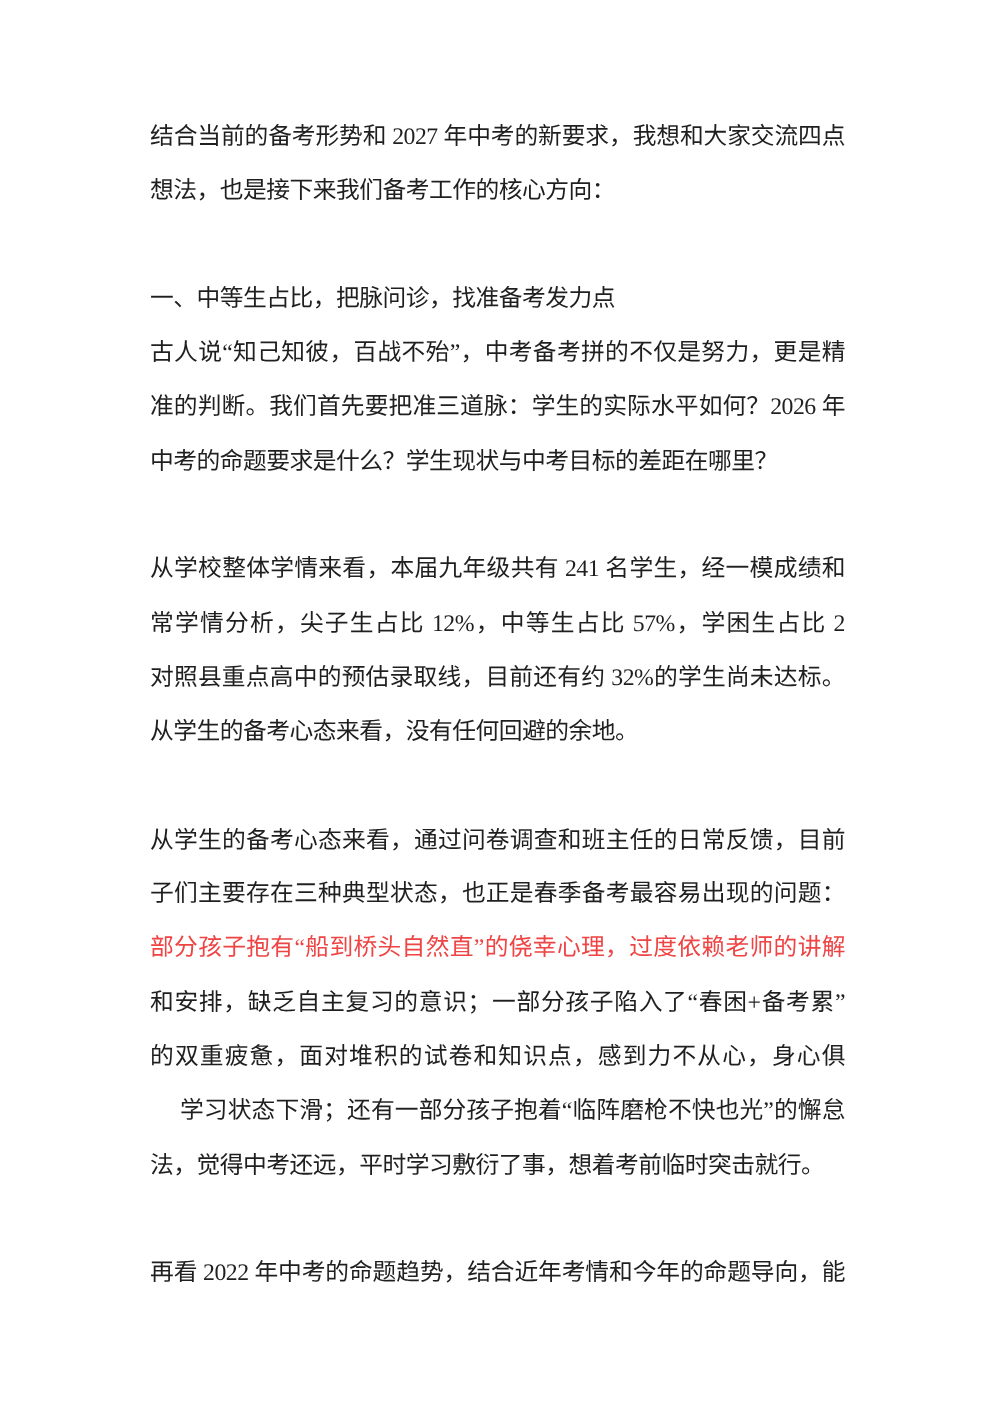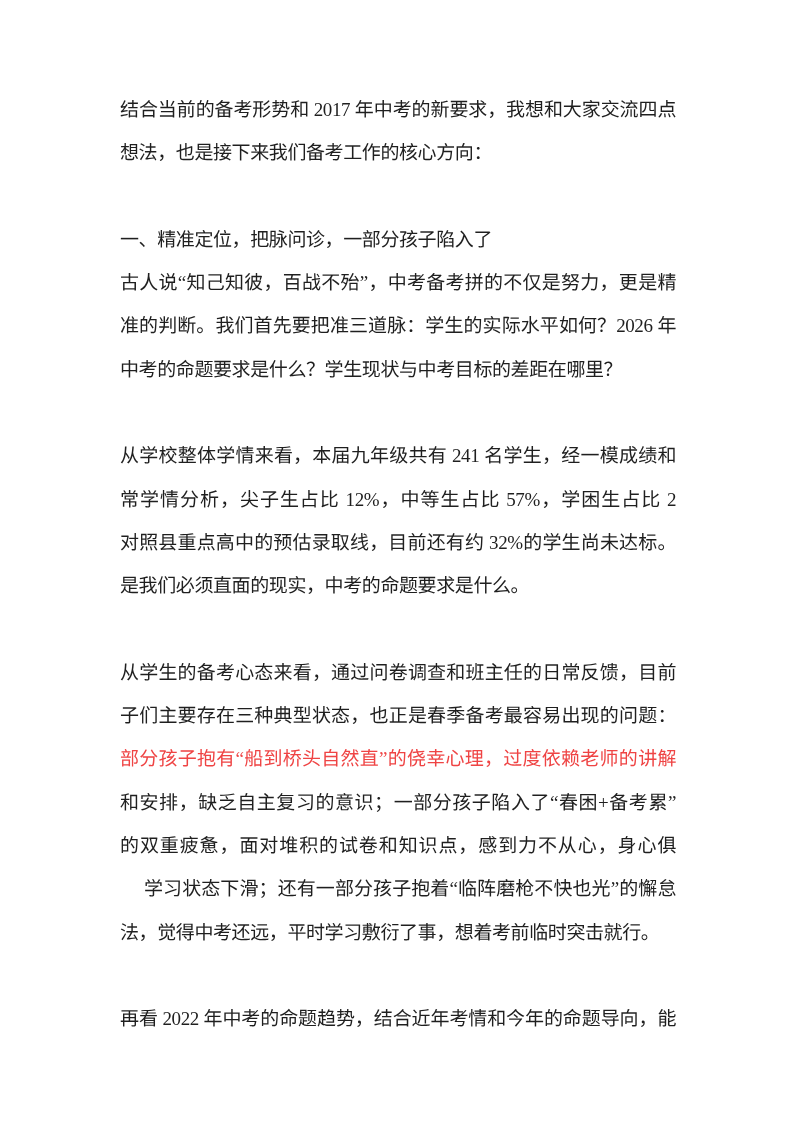--- a/index.html
+++ b/index.html
@@ -48,36 +48,36 @@
     text-align: center;
     text-align-last: left;
   }
 </style>
 </head>
 <body>
 
 <div class="page" style="background: rgb(255, 255, 255); color: rgb(31, 31, 31);">
   <div class="doc-body">
       <div class="paragraph">
-        <div class="text-line justify" style="color: rgb(31, 31, 31);">结合当前的备考形势和 2017 年中考的新要求，我想和大家交流四点</div>
+        <div class="text-line justify" style="color: rgb(31, 31, 31);">结合当前的备考形势和 2027 年中考的新要求，我想和大家交流四点</div>
         <div class="text-line flush-left" style="color: rgb(31, 31, 31);">想法，也是接下来我们备考工作的核心方向：</div>
       </div>
       <div class="paragraph space-before">
-        <div class="text-line flush-left" style="color: rgb(31, 31, 31);">一、精准定位，把脉问诊，一部分孩子陷入了</div>
+        <div class="text-line flush-left" style="color: rgb(31, 31, 31);">一、中等生占比，把脉问诊，找准备考发力点</div>
       </div>
       <div class="paragraph">
         <div class="text-line justify" style="color: rgb(31, 31, 31);">古人说“知己知彼，百战不殆”，中考备考拼的不仅是努力，更是精</div>
         <div class="text-line justify" style="color: rgb(31, 31, 31);">准的判断。我们首先要把准三道脉：学生的实际水平如何？2026 年</div>
         <div class="text-line flush-left" style="color: rgb(31, 31, 31);">中考的命题要求是什么？学生现状与中考目标的差距在哪里？</div>
       </div>
       <div class="paragraph space-before">
         <div class="text-line justify" style="color: rgb(31, 31, 31);">从学校整体学情来看，本届九年级共有 241 名学生，经一模成绩和日</div>
         <div class="text-line justify" style="color: rgb(31, 31, 31);">常学情分析，尖子生占比 12%，中等生占比 57%，学困生占比 26%，</div>
         <div class="text-line justify" style="color: rgb(31, 31, 31);">对照县重点高中的预估录取线，目前还有约 32%的学生尚未达标。这</div>
-        <div class="text-line flush-left" style="color: rgb(31, 31, 31);">是我们必须直面的现实，中考的命题要求是什么。</div>
+        <div class="text-line flush-left" style="color: rgb(31, 31, 31);">从学生的备考心态来看，没有任何回避的余地。</div>
       </div>
       <div class="paragraph space-before">
         <div class="text-line justify" style="color: rgb(31, 31, 31);">从学生的备考心态来看，通过问卷调查和班主任的日常反馈，目前孩</div>
         <div class="text-line justify" style="color: rgb(31, 31, 31);">子们主要存在三种典型状态，也正是春季备考最容易出现的问题：一</div>
         <div class="text-line justify" style="color: #ef4444;">部分孩子抱有“船到桥头自然直”的侥幸心理，过度依赖老师的讲解</div>
         <div class="text-line justify" style="color: rgb(31, 31, 31);">和安排，缺乏自主复习的意识；一部分孩子陷入了“春困+备考累”</div>
         <div class="text-line justify" style="color: rgb(31, 31, 31);">的双重疲惫，面对堆积的试卷和知识点，感到力不从心，身心俱疲，</div>
         <div class="text-line justify" style="color: rgb(31, 31, 31); margin-left: 24px;">学习状态下滑；还有一部分孩子抱着“临阵磨枪不快也光”的懈怠想</div>
         <div class="text-line flush-left" style="color: rgb(31, 31, 31);">法，觉得中考还远，平时学习敷衍了事，想着考前临时突击就行。</div>
       </div>

